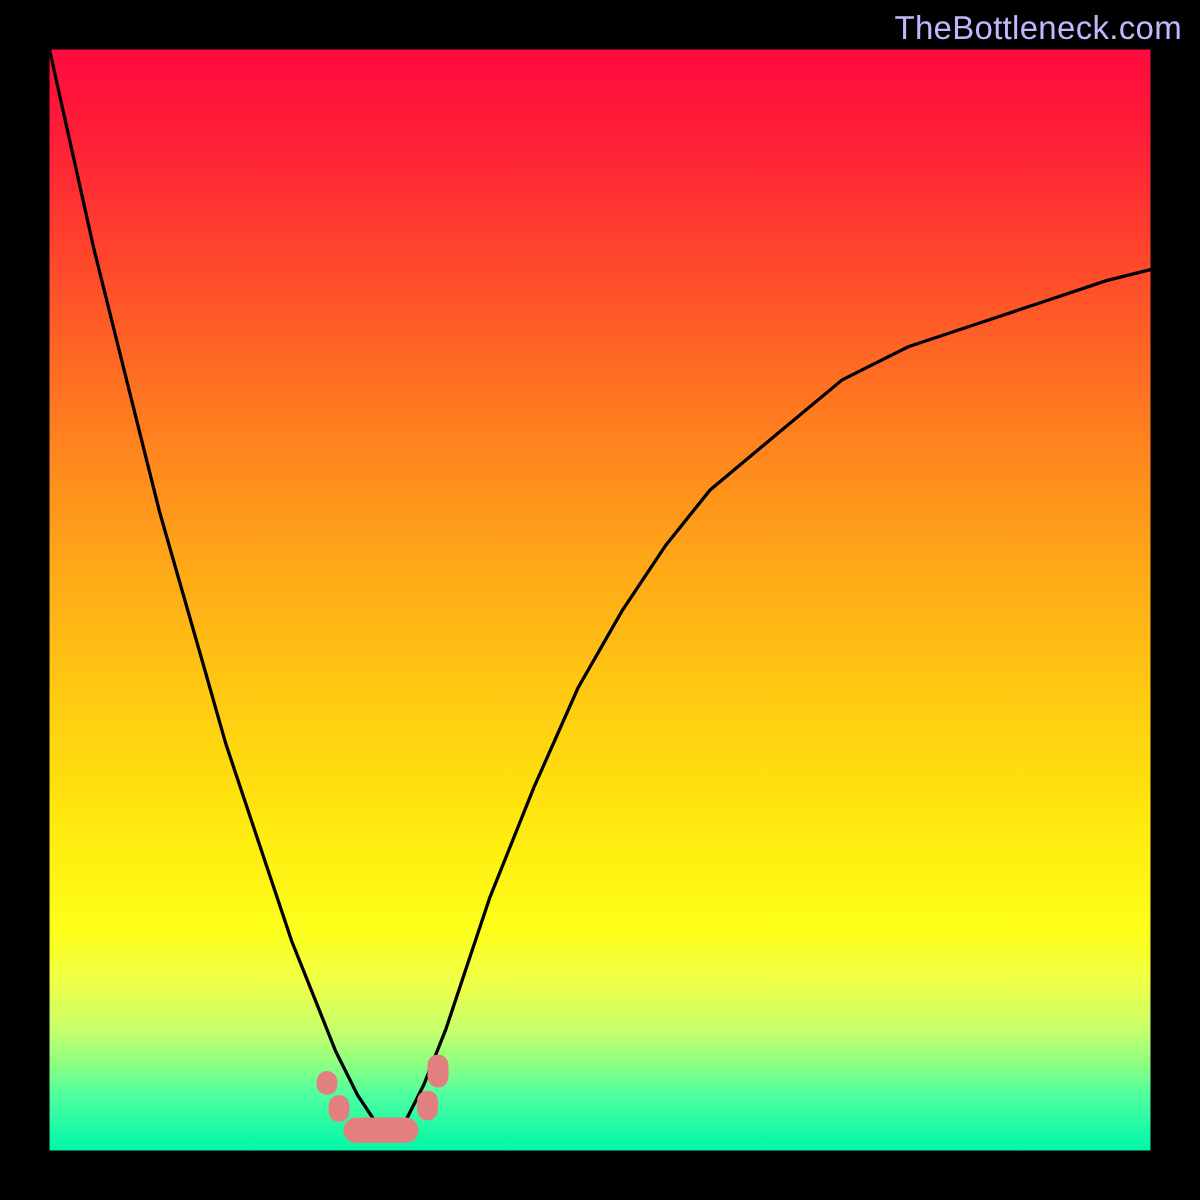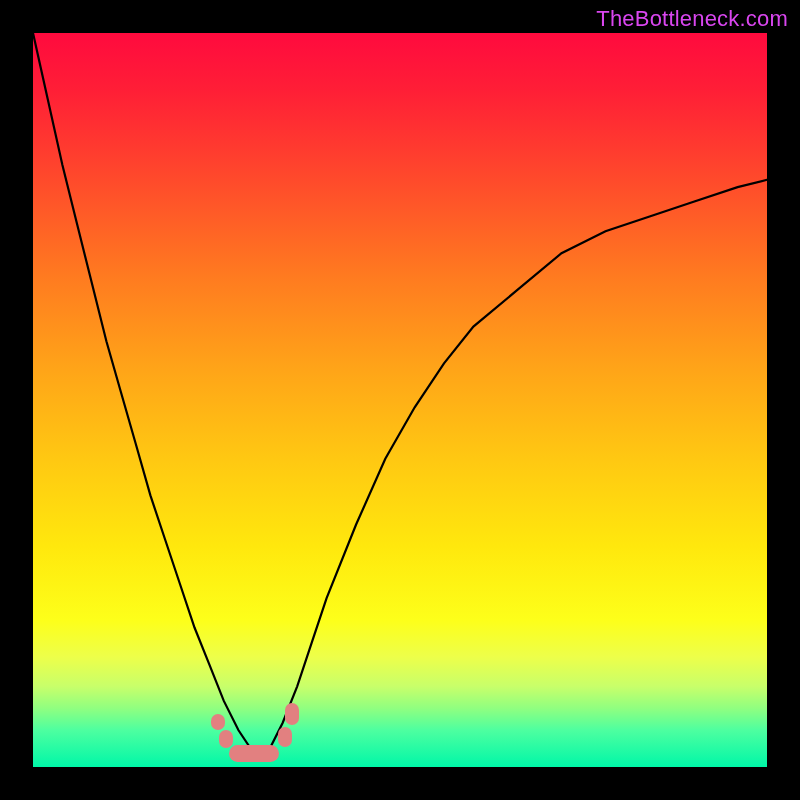--- a/index.html
+++ b/index.html
@@ -39,21 +39,21 @@
       #90ff80 92%,
       #4dffa0 95%,
       #00f7a8 100%);
   }
   .watermark {
     position: absolute;
     top: 6px;
     right: 12px;
     font-family: Arial, Helvetica, sans-serif;
     font-size: 22px;
-    color: #d946ef;
+    color: #c4b5fd;
     letter-spacing: 0.2px;
   }
   svg.curve {
     position: absolute;
     left: 0;
     top: 0;
     width: 734px;
     height: 734px;
     overflow: visible;
   }

